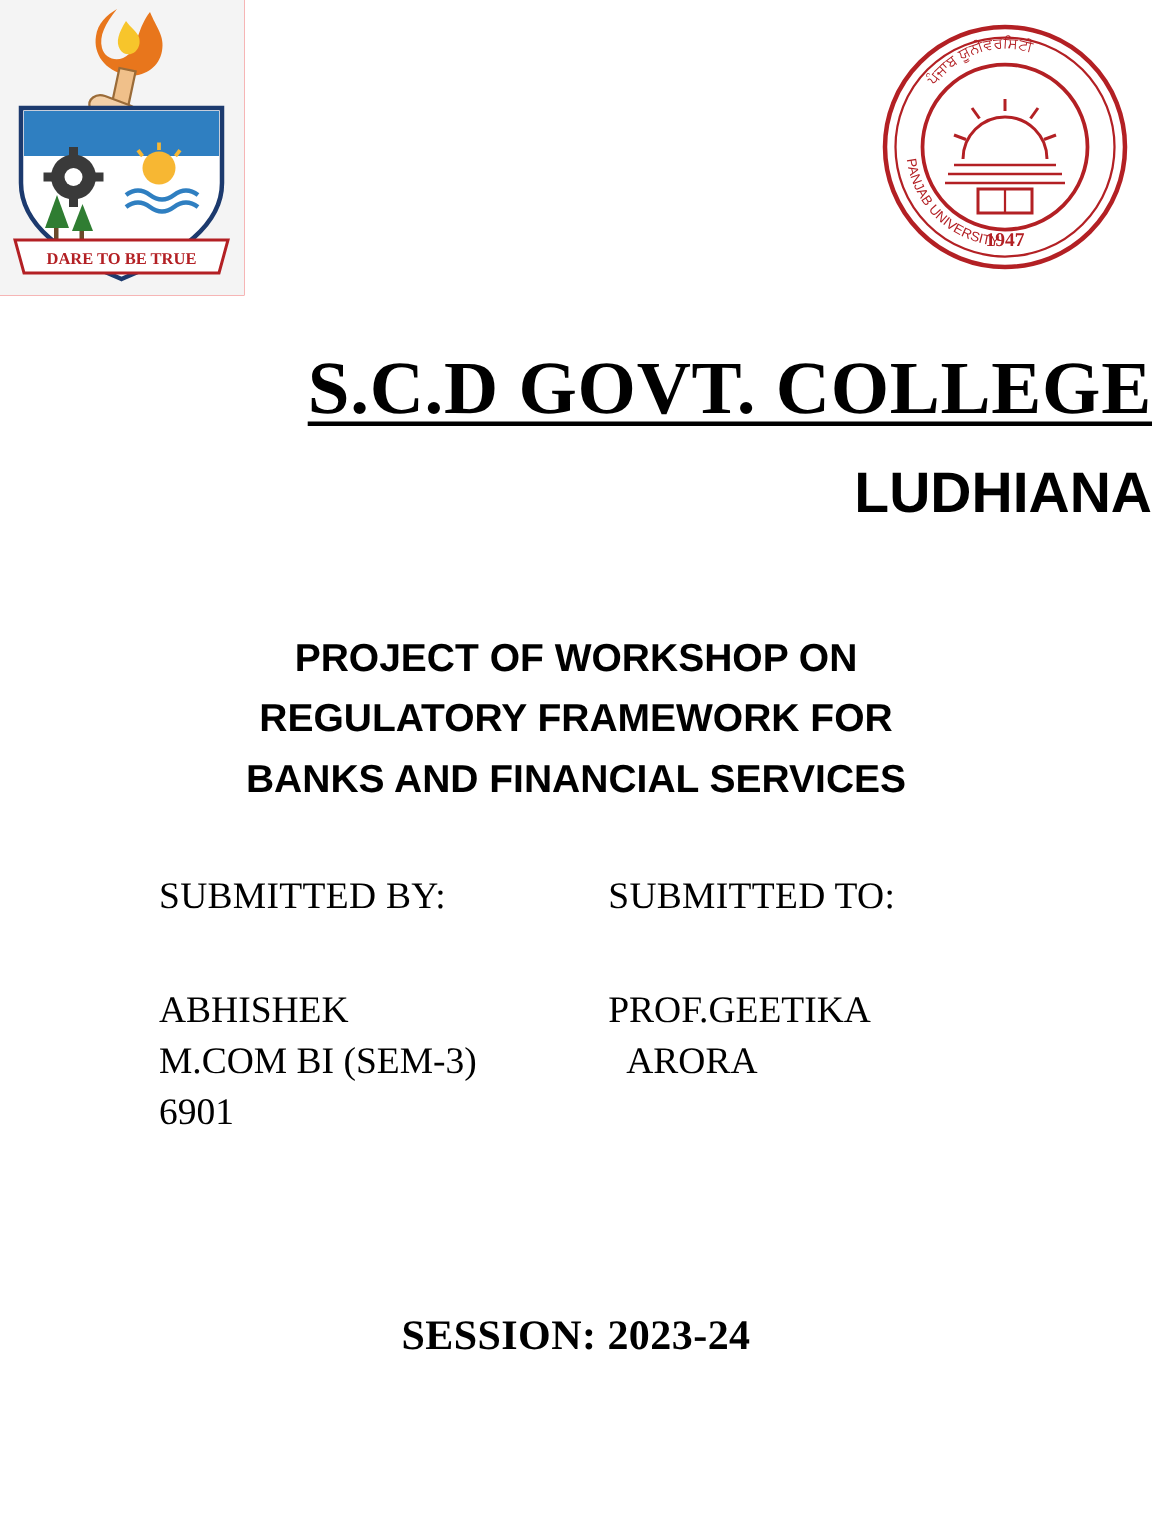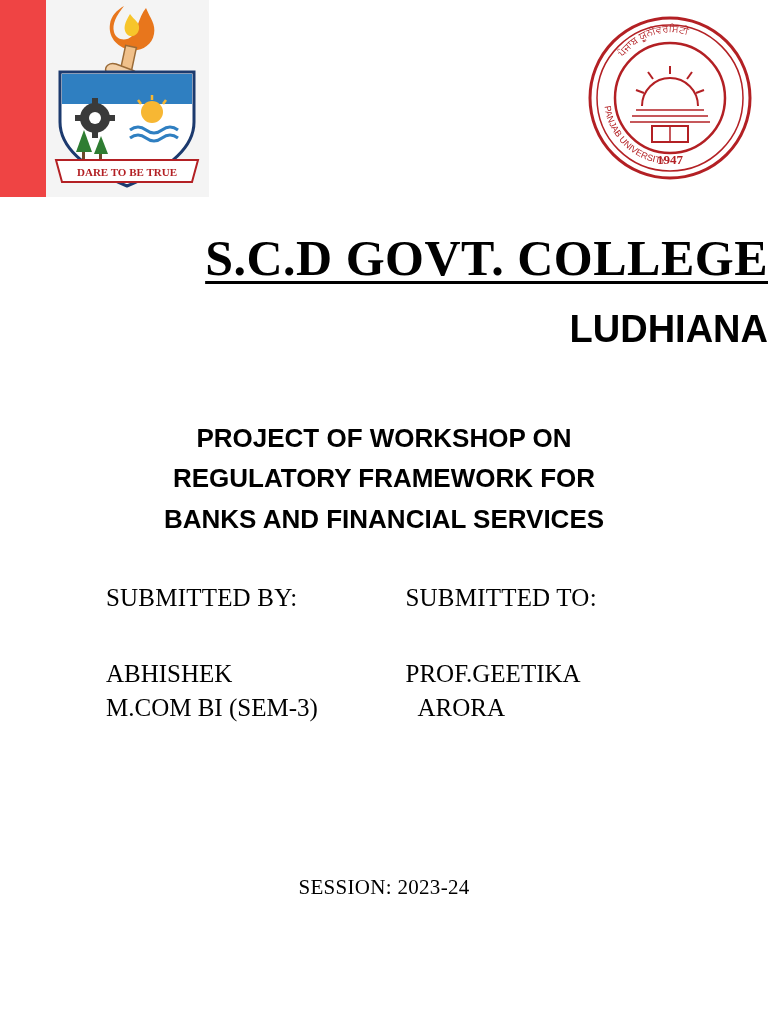--- a/index.html
+++ b/index.html
@@ -17,21 +17,20 @@
   }
 
   
   .crest {
     position: absolute;
     left: 0px;
     top: 0px;
     width: 163px;
     height: 197px;
     background: #ef4444;
-    padding-left: 46px;
   }
   .crest svg { display: block; }
 
   
   .seal {
     position: absolute;
     right: 14px;
     top: 14px;
     width: 168px;
     height: 168px;
@@ -108,22 +107,22 @@
   .right .sub-line.indent { padding-left: 12px; }
 
   
   .session {
     position: absolute;
     left: 0;
     right: 0;
     top: 875px;
     text-align: center;
     font-family: "Liberation Serif", serif;
-    font-weight: normal;
-    font-size: 21px;
+    font-weight: bold;
+    font-size: 28px;
     letter-spacing: 0.3px;
   }
 </style>
 </head>
 <body>
 
 <div class="crest">
   <svg width="163" height="197" viewBox="0 0 163 197" xmlns="http://www.w3.org/2000/svg">
     <rect x="0" y="0" width="163" height="197" fill="#f4f4f4"></rect>
 
@@ -213,20 +212,21 @@
   <div>PROJECT OF WORKSHOP ON</div>
   <div>REGULATORY FRAMEWORK FOR</div>
   <div>BANKS AND FINANCIAL SERVICES</div>
 </div>
 
 <div class="submission">
   <div class="submission-col left">
     <div class="sub-label">SUBMITTED BY:</div>
     <div class="sub-line">ABHISHEK</div>
     <div class="sub-line">M.COM BI (SEM-3)</div>
+    <div class="sub-line">6901</div>
   </div>
   <div class="submission-col right">
     <div class="sub-label">SUBMITTED TO:</div>
     <div class="sub-line">PROF.GEETIKA</div>
     <div class="sub-line indent">ARORA</div>
   </div>
 </div>
 
 <div class="session">SESSION: 2023-24</div>
 

